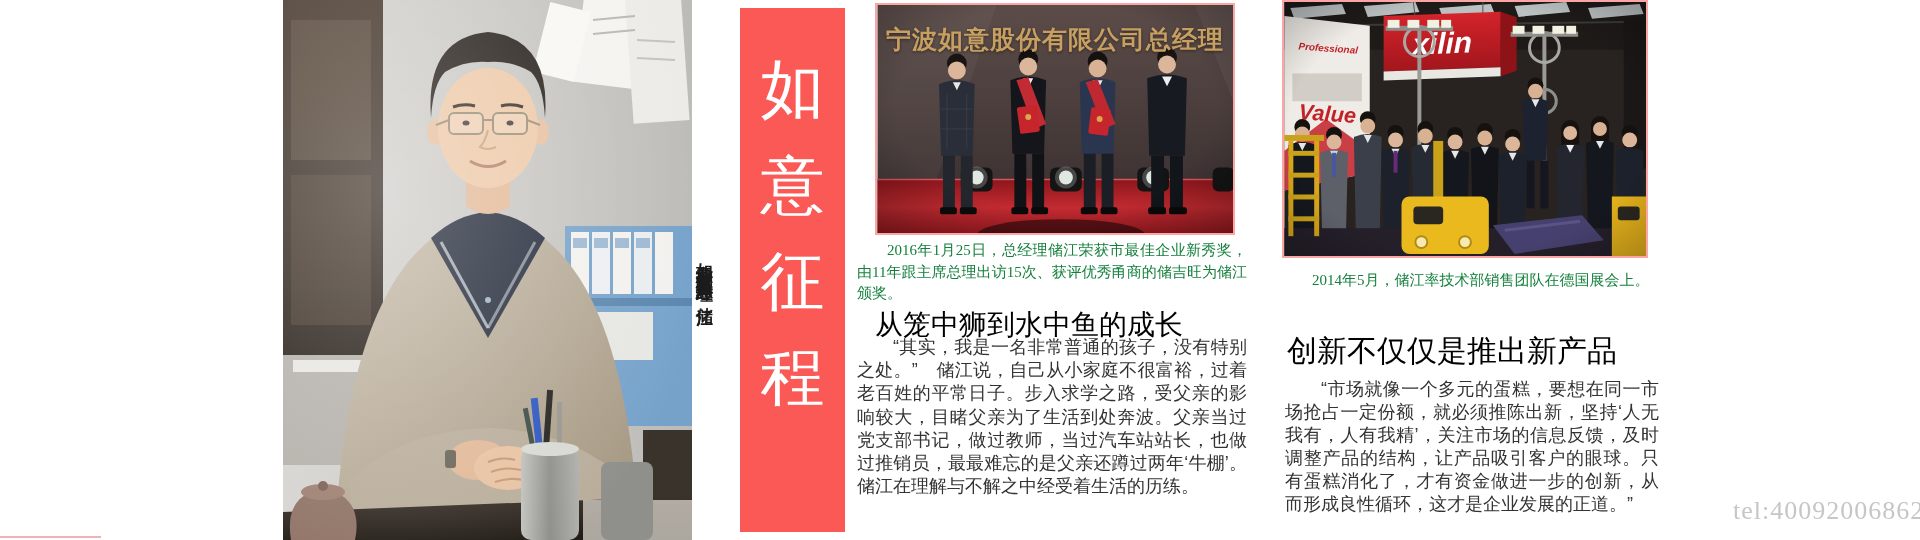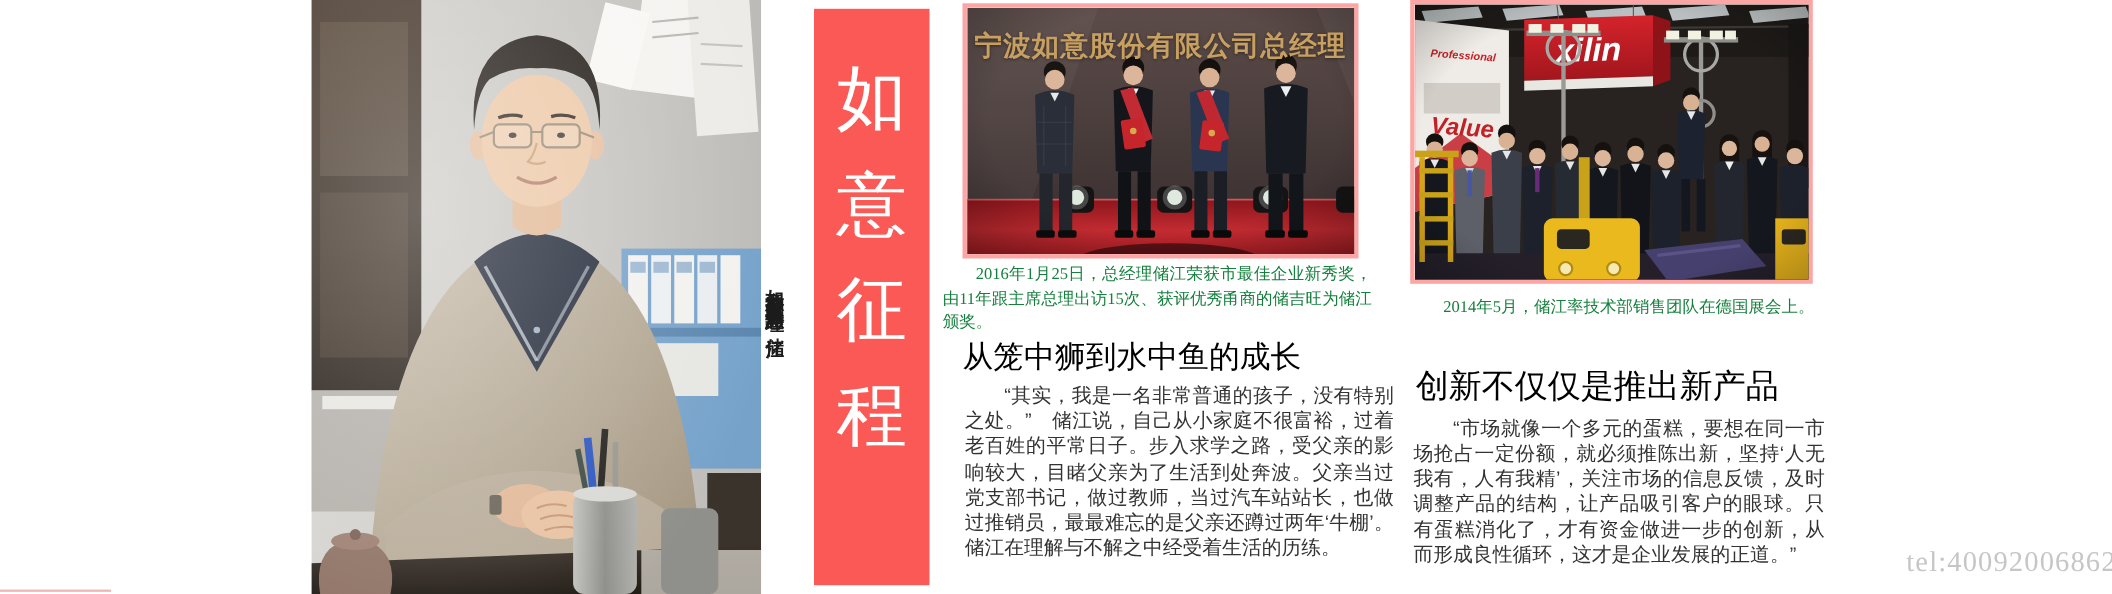--- a/index.html
+++ b/index.html
@@ -24,21 +24,21 @@
     background:#fa5955;display:flex;flex-direction:column;align-items:center;
     padding-top:46px;box-sizing:border-box;gap:26px;
   }
   .banner span{color:#fff;font-size:64px;line-height:70px;font-weight:400;}
 
   
   .article{position:absolute;top:0;}
   .article-mid{left:857px;width:390px;height:540px;}
   .article-right{left:1282px;width:378px;height:540px;}
 
-  .photo{position:absolute;overflow:hidden;border:4px solid #fca5a5;box-sizing:border-box;}
+  .photo{position:absolute;overflow:hidden;border:2px solid #fca5a5;box-sizing:border-box;}
   .mid-photo{left:18px;top:3px;width:360px;height:232px;}
   .right-photo{left:0;top:0;width:366px;height:258px;}
 
   .mid-photo-title{
     position:absolute;left:0;right:0;top:18px;text-align:center;
     font-family:"Liberation Serif", serif;font-weight:600;
     font-size:25px;letter-spacing:1px;color:#c79f60;
     text-shadow:0 1px 3px rgba(0,0,0,.45);white-space:nowrap;
   }
 
@@ -51,21 +51,21 @@
   .article-right .caption{left:0;top:270px;width:377px;}
 
   h2.headline{margin:0;position:absolute;color:#000;font-weight:500;white-space:nowrap;}
   .article-mid h2.headline{left:18px;top:306px;font-size:28px;text-align:center;}
   .article-right h2.headline{left:5px;top:331px;font-size:30px;}
 
   .bodytext{
     position:absolute;margin:0;text-indent:2em;text-align:justify;
     color:#333;font-size:18px;line-height:23.2px;
   }
-  .article-mid .bodytext{left:0;top:348px;width:390px;margin-left:20px;}
+  .article-mid .bodytext{left:0;top:336px;width:390px;}
   .article-right .bodytext{left:3px;top:378px;width:374px;line-height:23px;}
 
   
   .tel{
     position:absolute;left:1733px;top:496px;
     font-family:"Liberation Serif", serif;font-size:26px;color:#c6c6c6;
     letter-spacing:1px;white-space:nowrap;
   }
   .corner-line{position:absolute;left:0;top:536px;width:101px;height:2px;background:#eeb3b3;}
 </style>

